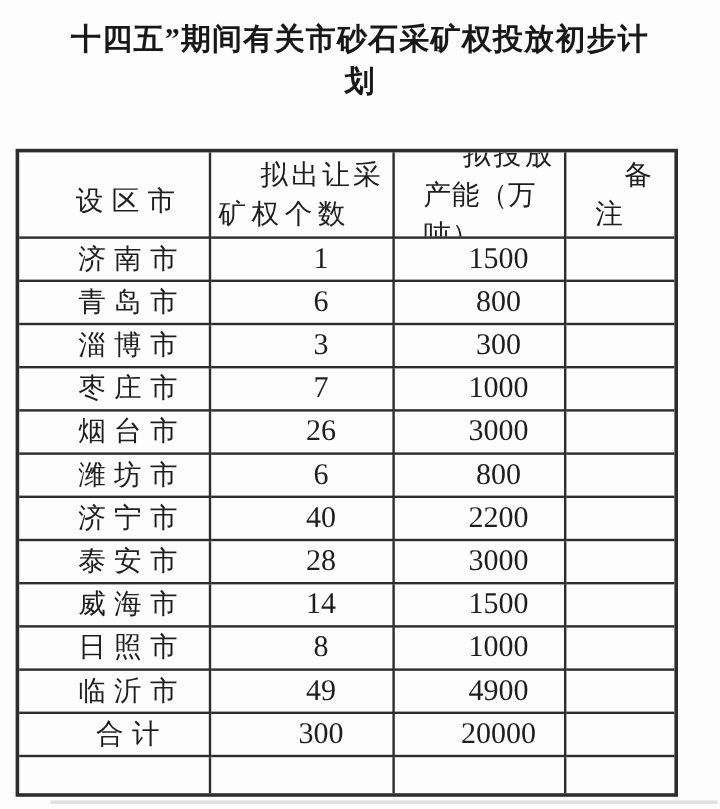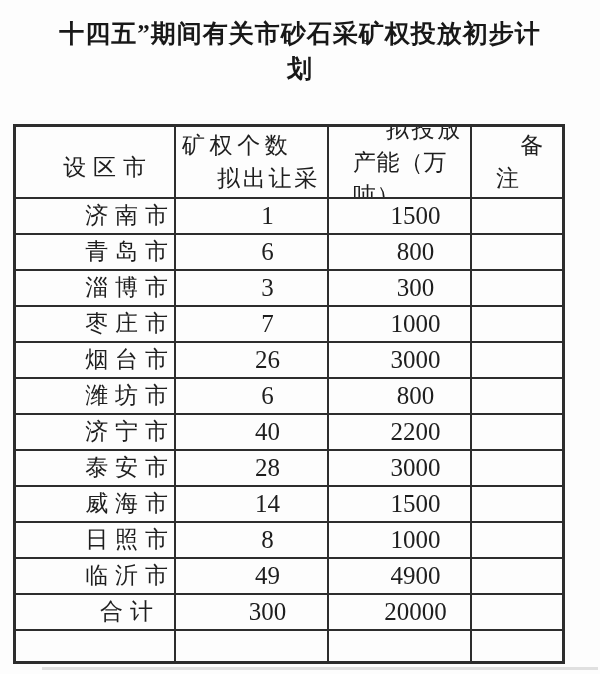--- a/index.html
+++ b/index.html
@@ -59,21 +59,20 @@
   .h-left.tight { letter-spacing: 0.02em; padding-left: 4px; margin-left: 20px; }
   .h-right.remark { padding-right: 16px; }
   .h-left.remark  { padding-left: 24px; letter-spacing: 0; }
   
   .city {
     text-align: center;
     font-size: 23px;
     letter-spacing: 0.3em;
     text-indent: 30px;
     line-height: 32px;
-    padding-left: 20px;
   }
   .num {
     text-align: center;
     font-size: 25px;
     text-indent: 32px;
     line-height: 32px;
   }
   .remark-val { text-align: center; font-size: 23px; }
   
   .scan-shadow {
@@ -93,22 +92,22 @@
     <div>十四五”期间有关市砂石采矿权投放初步计</div>
     <div>划</div>
   </div>
 
   <div class="tbl">
 
     <div class="cell hcell">
       <div class="t hline h-center">设区市</div>
     </div>
     <div class="cell hcell">
+      <div class="t hline h-right">拟出让采</div>
       <div class="t hline h-left">矿权个数</div>
-      <div class="t hline h-right">拟出让采</div>
     </div>
     <div class="cell hcell">
       <div class="t hline h-right">拟投放</div>
       <div class="t hline h-left tight">产能（万吨）</div>
     </div>
     <div class="cell hcell last-col">
       <div class="t hline h-right remark">备</div>
       <div class="t hline h-left remark">注</div>
     </div>
 

